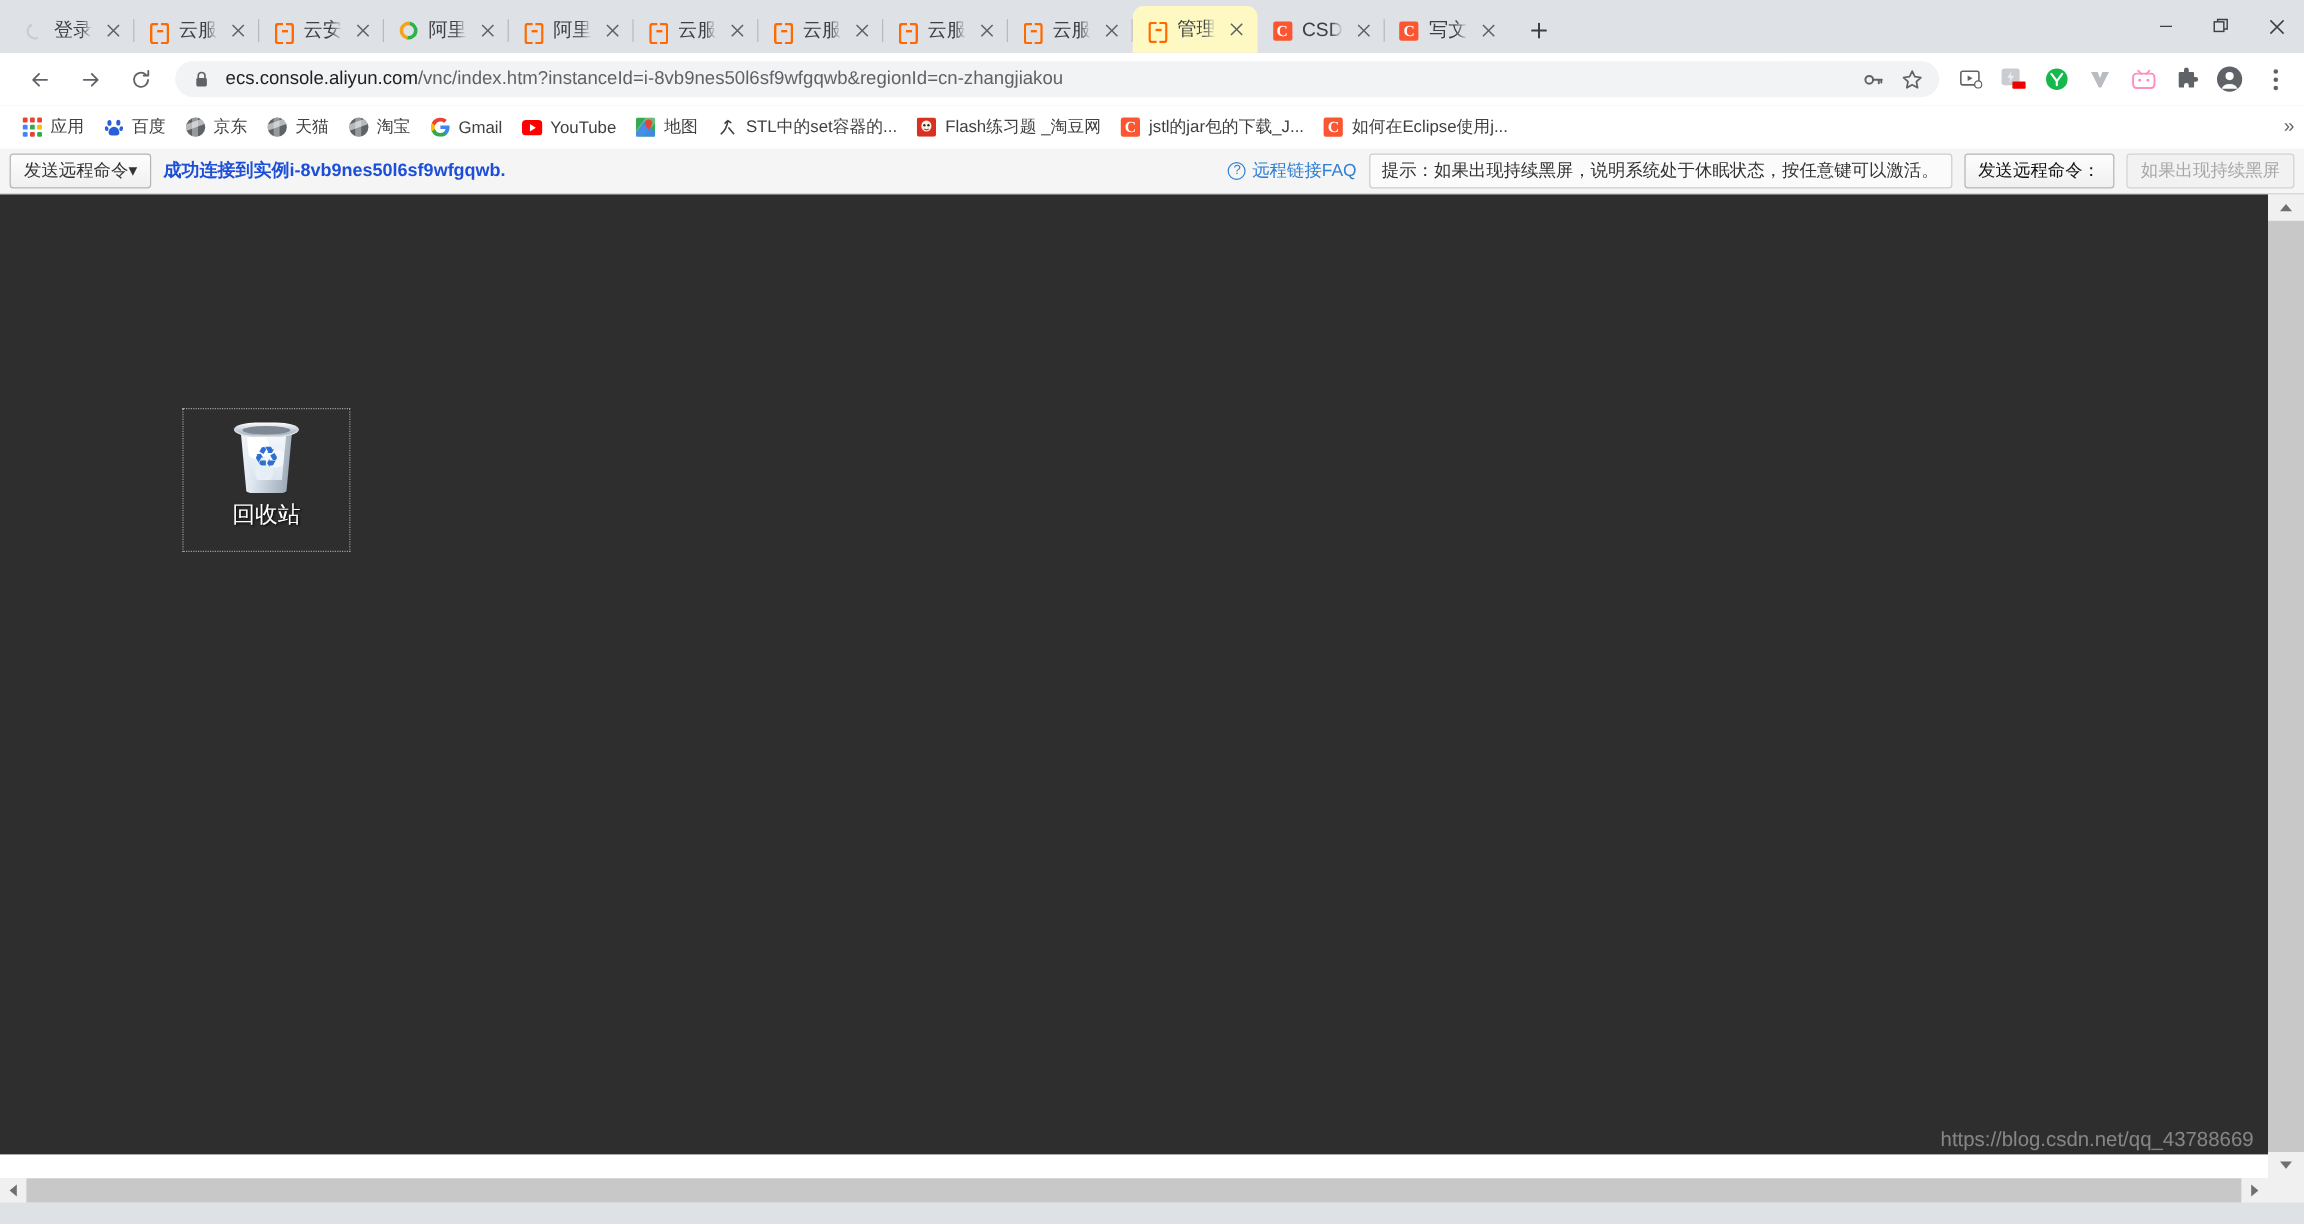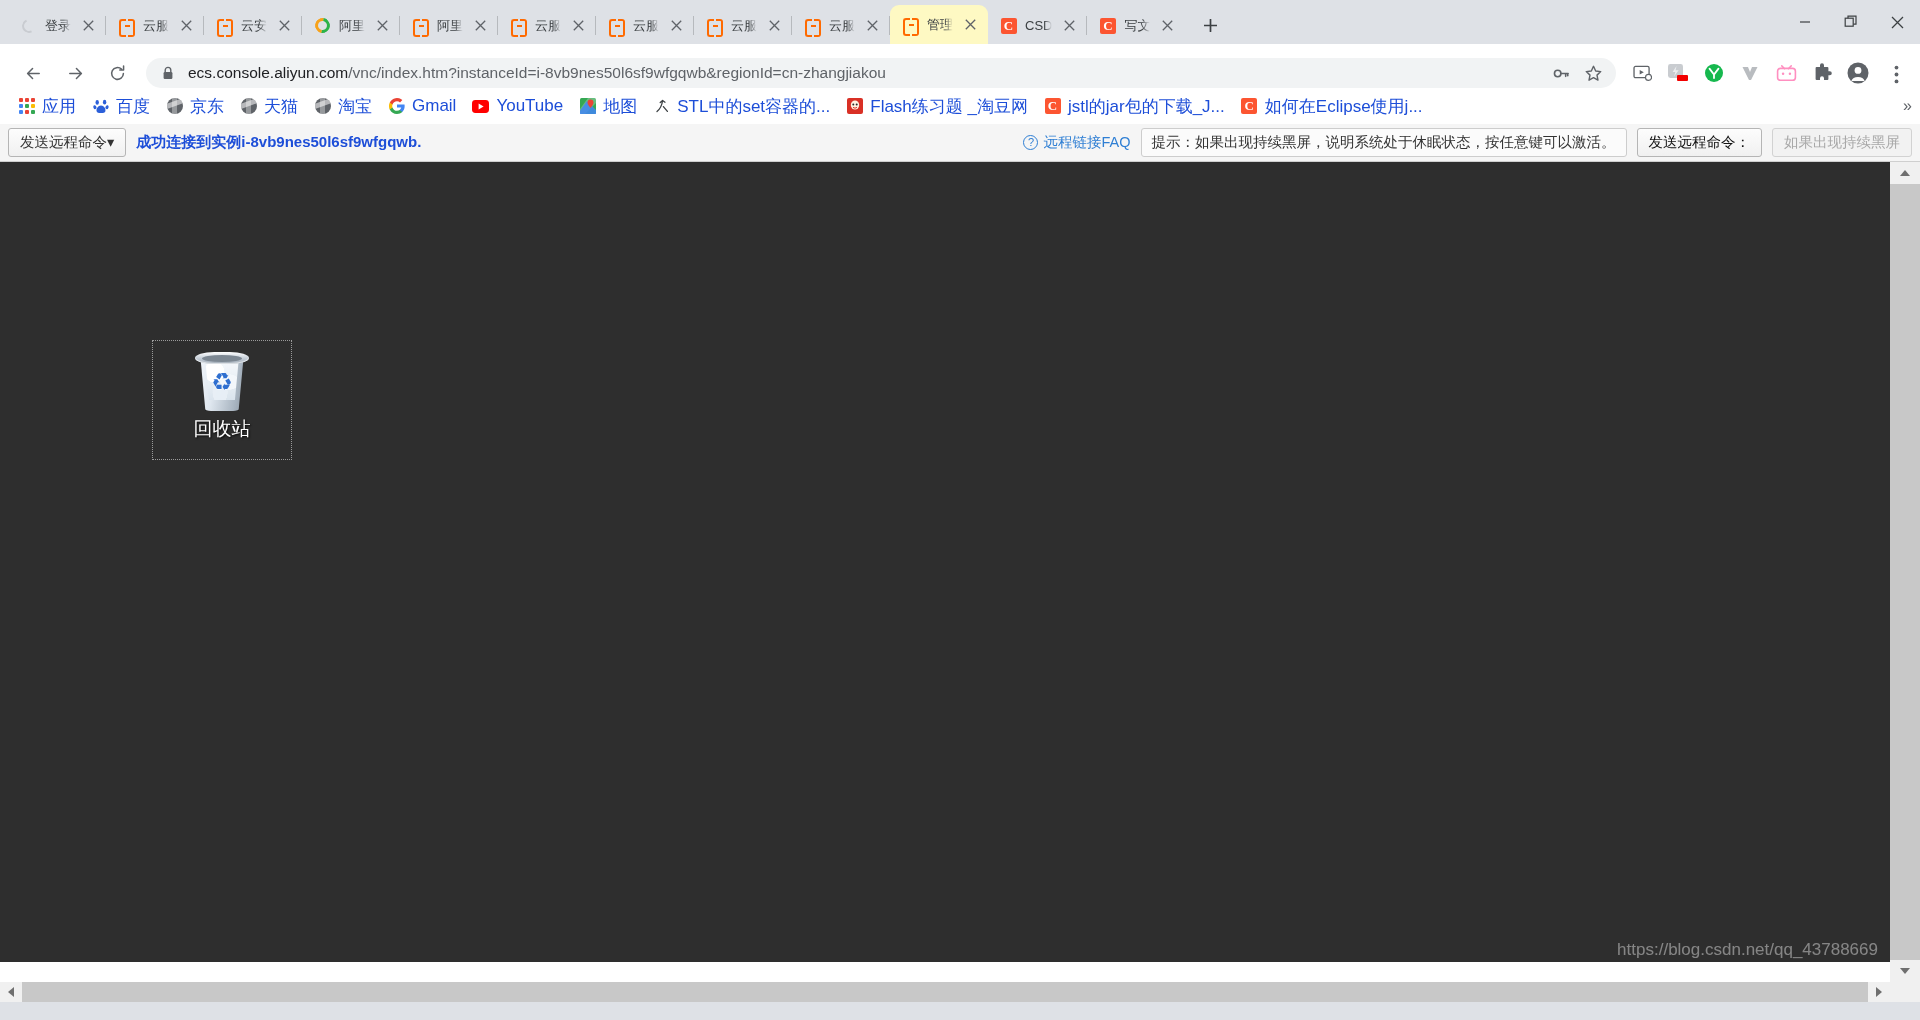--- a/index.html
+++ b/index.html
@@ -40,21 +40,21 @@
     box-shadow: 0 0 0 0 rgba(0,0,0,0);
     z-index: 3;
   }
   .tab.active .sep { background: transparent; }
   .favicon {
     width: 17px; height: 17px; flex: 0 0 17px;
     margin-right: 8px; display: flex; align-items: center; justify-content: center;
     font-size: 12px; line-height: 1;
   }
   .tab-title {
-    font-size: 13px; white-space: nowrap; overflow: hidden;
+    font-size: 16px; white-space: nowrap; overflow: hidden;
     max-width: 34px; color: #3c4043;
     letter-spacing: 0px;
     -webkit-mask-image: linear-gradient(to right, #000 70%, transparent 100%);
             mask-image: linear-gradient(to right, #000 70%, transparent 100%);
   }
   .tab-close {
     margin-left: 9px; width: 17px; height: 17px;
     display:flex;align-items:center;justify-content:center;
     color:#5f6368; flex:0 0 17px;
   }
@@ -93,21 +93,21 @@
     width: 30px; height: 30px; margin-left: 10px; margin-bottom: 4px;
     display:flex;align-items:center;justify-content:center; color:#3c4043;
   }
 
   
   .wincontrols { position:absolute; right:0; top:0; display:flex; height:44px; }
   .wc { width: 46px; height: 44px; display:flex; align-items:center; justify-content:center; color:#3c4043;}
 
   
   .toolbar {
-    height: 44px; background: #ffffff; display: flex; align-items: flex-end;
+    height: 44px; background: #ffffff; display: flex; align-items: center;
     padding: 0 8px;
   }
   .navbtn {
     width: 30px; height:30px; margin: 0 6px;
     display:flex;align-items:center;justify-content:center;color:#5f6368;
   }
   .navbtn.first { margin-left: 10px; }
   .omnibox {
     flex: 1; height: 30px; background: #f1f3f4; border-radius: 15px;
     display: flex; align-items: center; padding: 0 10px 0 14px;
@@ -121,21 +121,21 @@
   .ext { width: 30px; height: 30px; margin: 0 3px; display:flex;align-items:center;justify-content:center; position:relative;}
   .menu-dots { width: 28px; height:28px; margin-left:6px; margin-right:2px; display:flex;align-items:center;justify-content:center;}
 
   
   .bookmarks {
     height: 36px; background: #ffffff; display: flex; align-items: center;
     padding: 0 6px 0 10px; position: relative;
   }
   .bmk { display: flex; align-items: center; padding: 4px 8px; border-radius: 4px; flex: 0 0 auto;}
   .bmk .bico { width: 17px; height: 17px; margin-right: 7px; display:flex;align-items:center;justify-content:center; flex:0 0 17px;}
-  .bmk .blbl { font-size: 17px; color: #1d4ed8; white-space: nowrap; }
+  .bmk .blbl { font-size: 14px; color: #404040; white-space: nowrap; }
   .bmk-overflow { position:absolute; right: 8px; font-size: 16px; color:#5f6368; }
   .apps-grid { display:grid; grid-template-columns: repeat(3, 4px); grid-template-rows: repeat(3, 4px); gap:2px; }
   .apps-grid i { display:block; width:4px; height:4px; border-radius:1px; }
 
   
   .globe { width:16px;height:16px;border-radius:50%;background:#5f6368;position:relative;overflow:hidden;}
   .globe::before{content:"";position:absolute;left:-3px;top:3px;width:22px;height:5px;background:#fff;opacity:.55;transform:rotate(-20deg);}
   .globe::after{content:"";position:absolute;left:5px;top:-2px;width:5px;height:22px;background:#fff;opacity:.35;}
 
   

